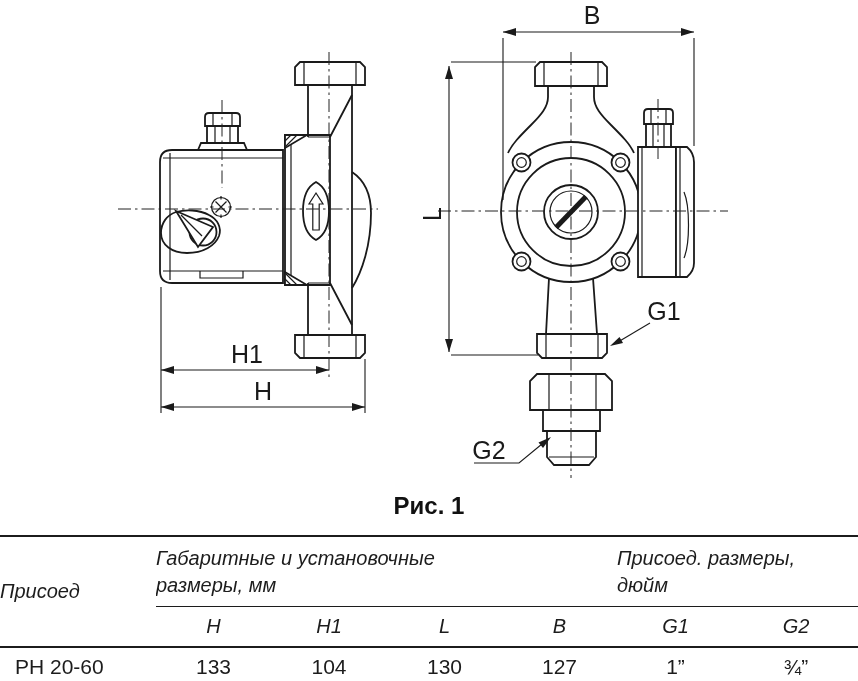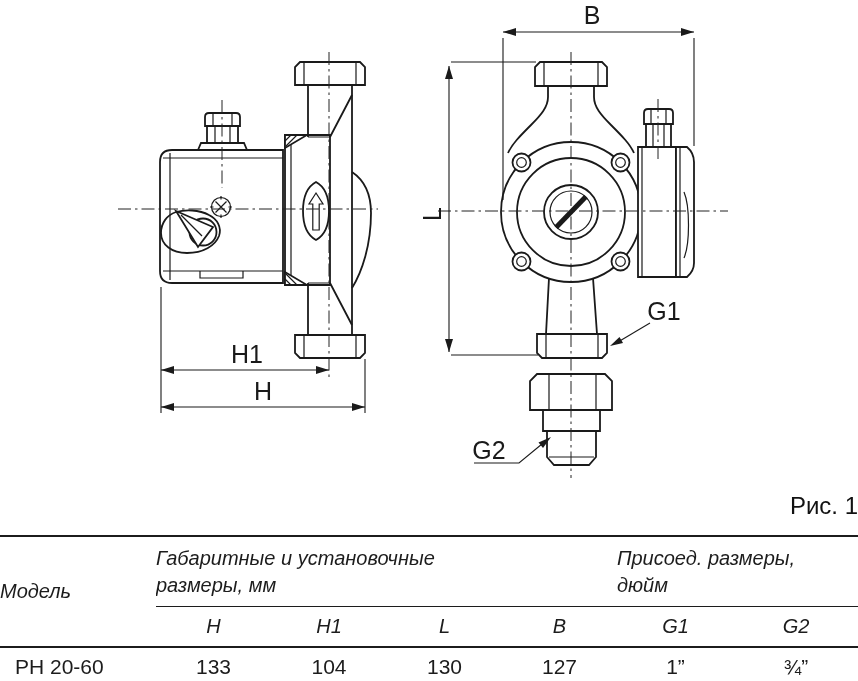--- a/index.html
+++ b/index.html
@@ -14,21 +14,21 @@
   .drawing{position:absolute;top:0;left:0;}
   .drawing .ol{fill:none;stroke:#1a1a1a;stroke-width:1.8;}
   .drawing .olf{fill:#ffffff;stroke:#1a1a1a;stroke-width:1.8;}
   .drawing .thin{fill:none;stroke:#1a1a1a;stroke-width:1.2;}
   .drawing .dim{fill:none;stroke:#1a1a1a;stroke-width:1.1;}
   .drawing .cl{fill:none;stroke:#222222;stroke-width:1;stroke-dasharray:13 4 2.5 4;}
   .drawing .arr{fill:#1a1a1a;stroke:none;}
   .drawing text{fill:#1a1a1a;font-family:"Liberation Sans",sans-serif;font-size:25px;}
   .caption{
     position:absolute;top:492px;left:0;width:858px;
-    text-align:right;font-size:24px;font-weight:normal;color:#111;
+    text-align:center;font-size:24px;font-weight:bold;color:#111;
   }
   table.spec{
     position:absolute;top:535px;left:0;
     width:858px;border-collapse:collapse;table-layout:fixed;
     border-top:2.5px solid #1c1c1c;
   }
   table.spec td,table.spec th{padding:0;font-weight:normal;overflow:hidden;}
   .h-model{
     font-style:italic;font-size:20px;text-align:left;
     padding-left:15px;vertical-align:middle;
@@ -203,21 +203,21 @@
       <col style="width:156px">
         <col style="width:115px">
         <col style="width:116px">
       <col style="width:115px">
         <col style="width:115px">
         <col style="width:117px">
       <col style="width:124px">
     </colgroup>
     <tbody>
       <tr>
-        <th class="h-model" rowspan="2">Модель</th>
+        <th class="h-model" rowspan="2">Присоед</th>
         <th class="h-group" colspan="4">
           <span>Габаритные и установочные</span><br>
           <span>размеры, мм</span>
         </th>
         <th class="h-group" colspan="2">
           <span>Присоед. размеры,</span><br>
           <span>дюйм</span>
         </th>
       </tr>
       <tr>

